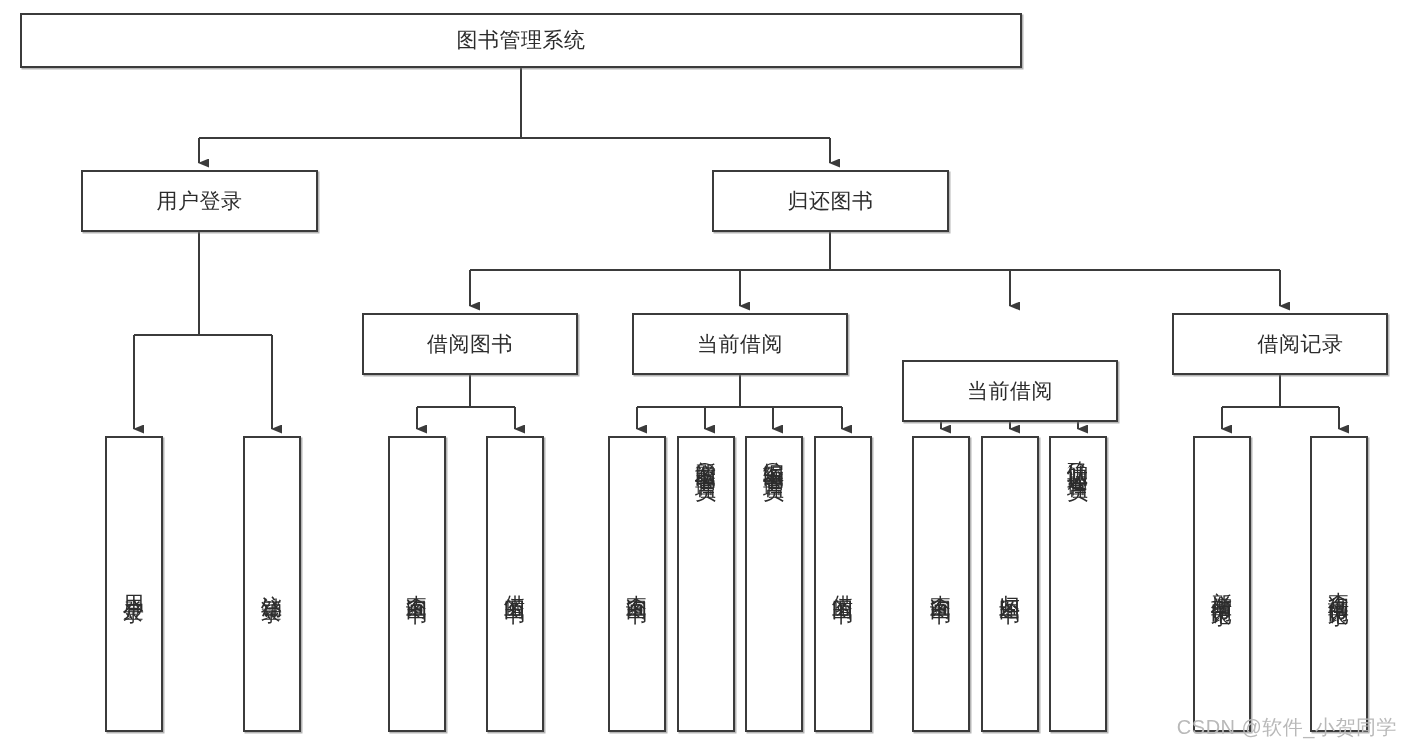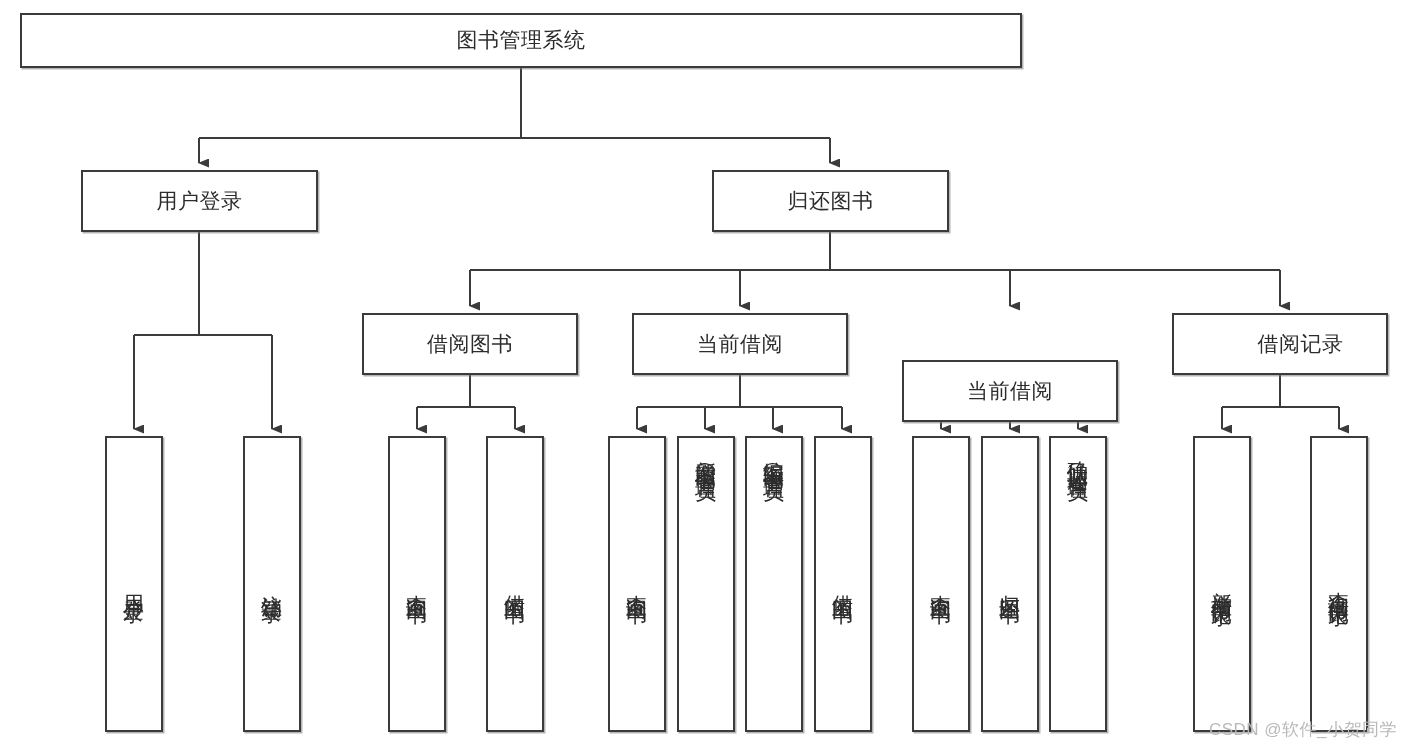--- a/index.html
+++ b/index.html
@@ -66,21 +66,21 @@
     white-space: nowrap;
   }
   .node.vert.middle {
     align-items: center;
     padding-top: 0;
   }
   #watermark {
     position: absolute;
     right: 8px;
     bottom: 6px;
-    font-size: 17px;
+    font-size: 20px;
     color: #b9b9b9;
     letter-spacing: 0.5px;
     z-index: 3;
     white-space: nowrap;
     font-family: "Liberation Sans", "DejaVu Sans", sans-serif;
   }
 </style>
 </head>
 <body>
 

